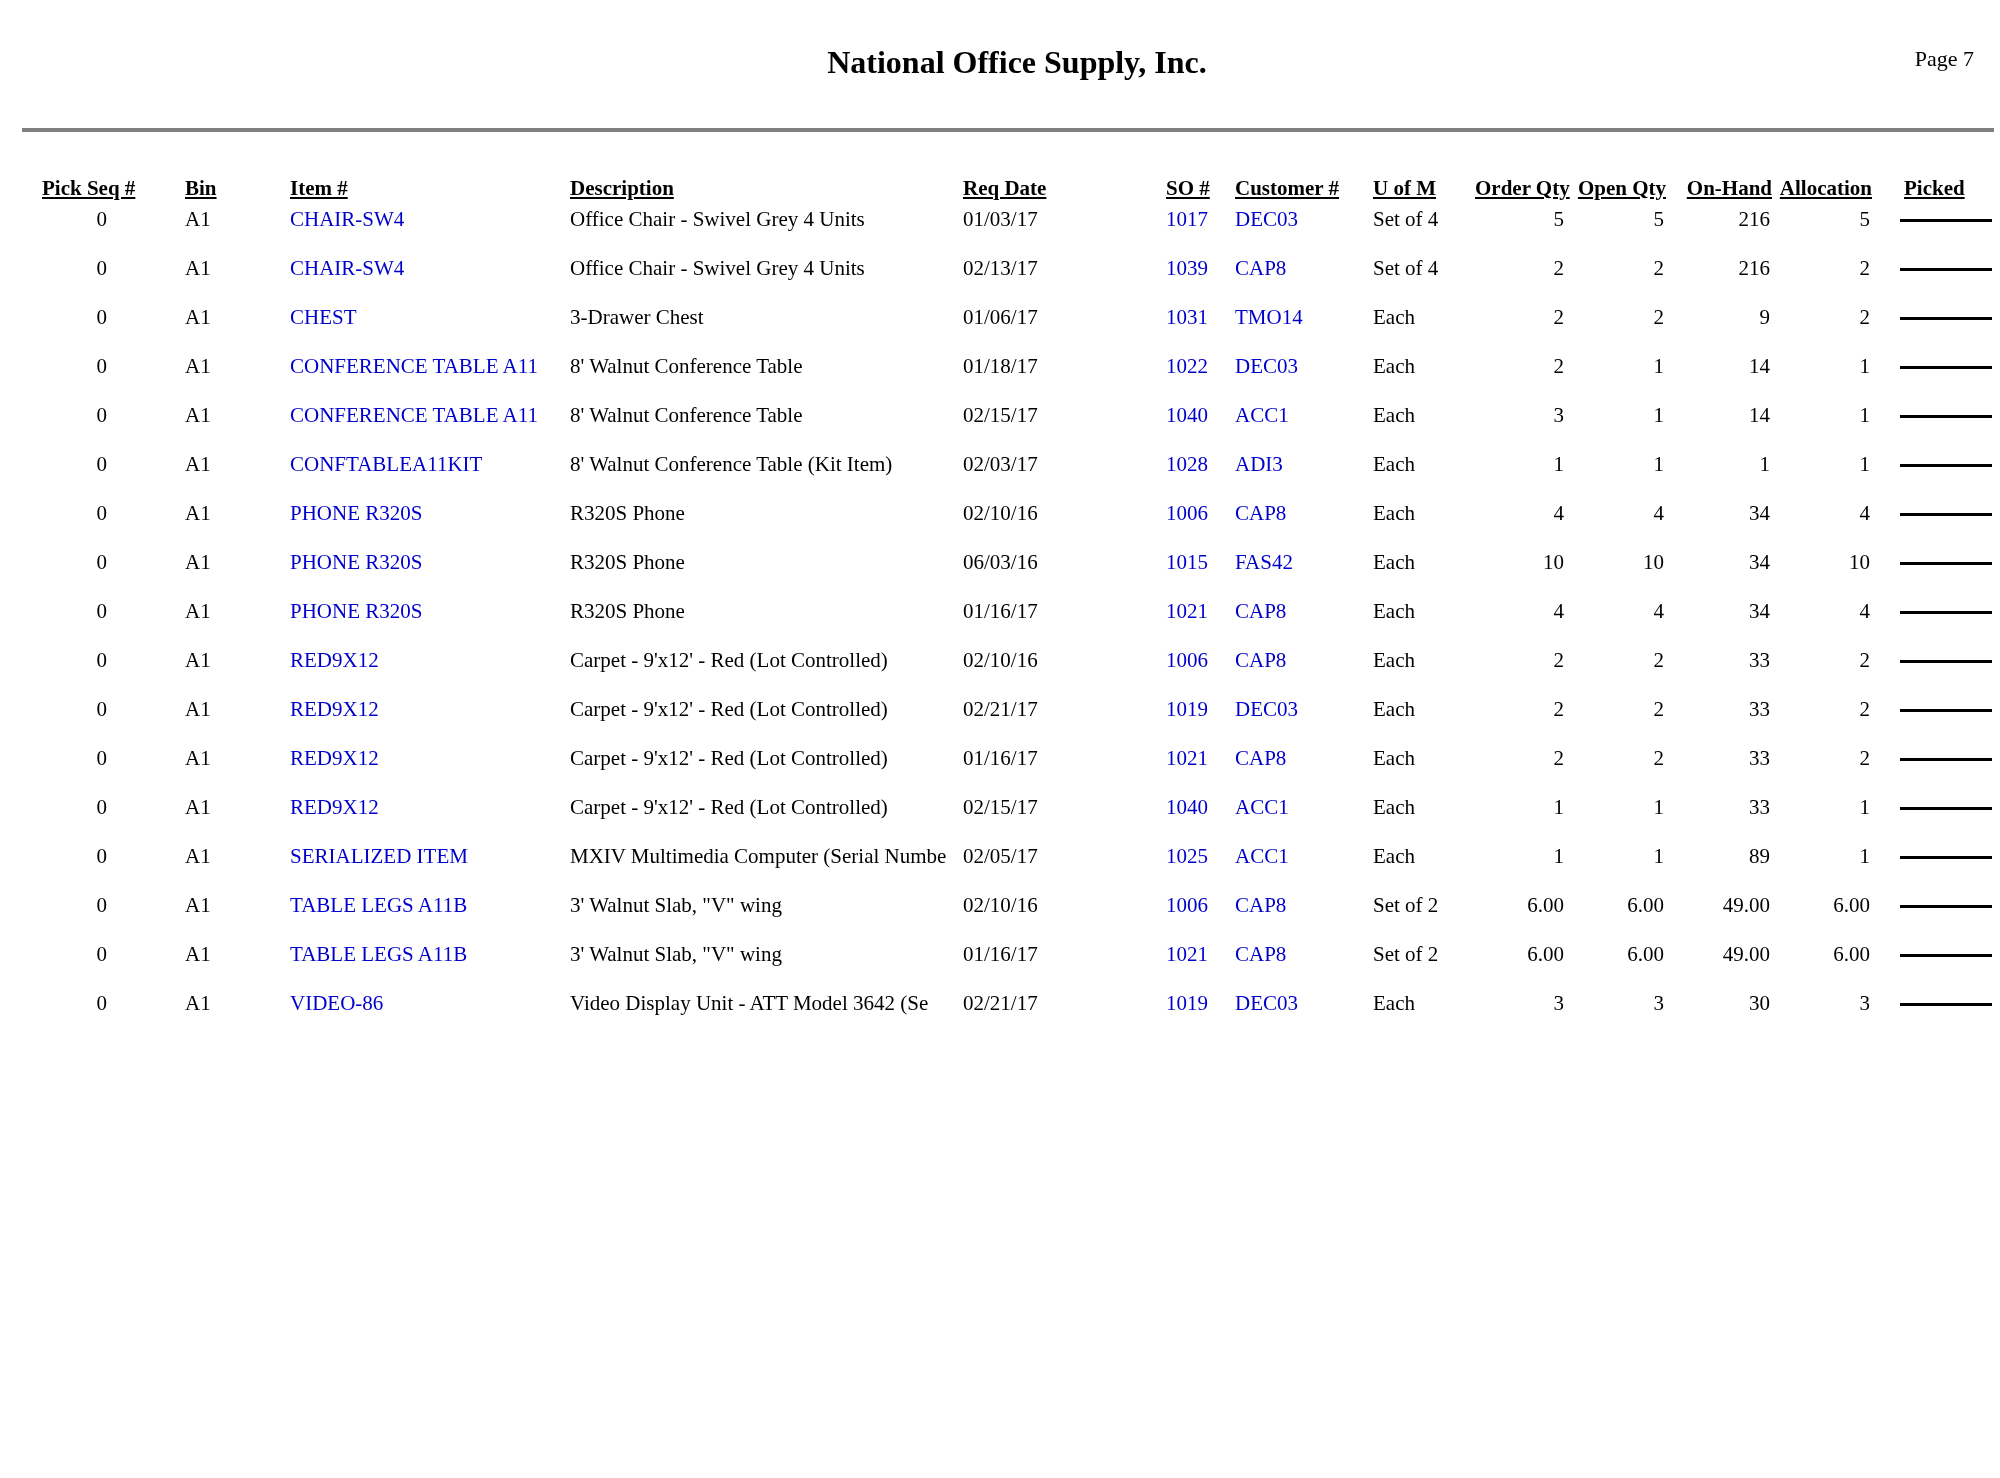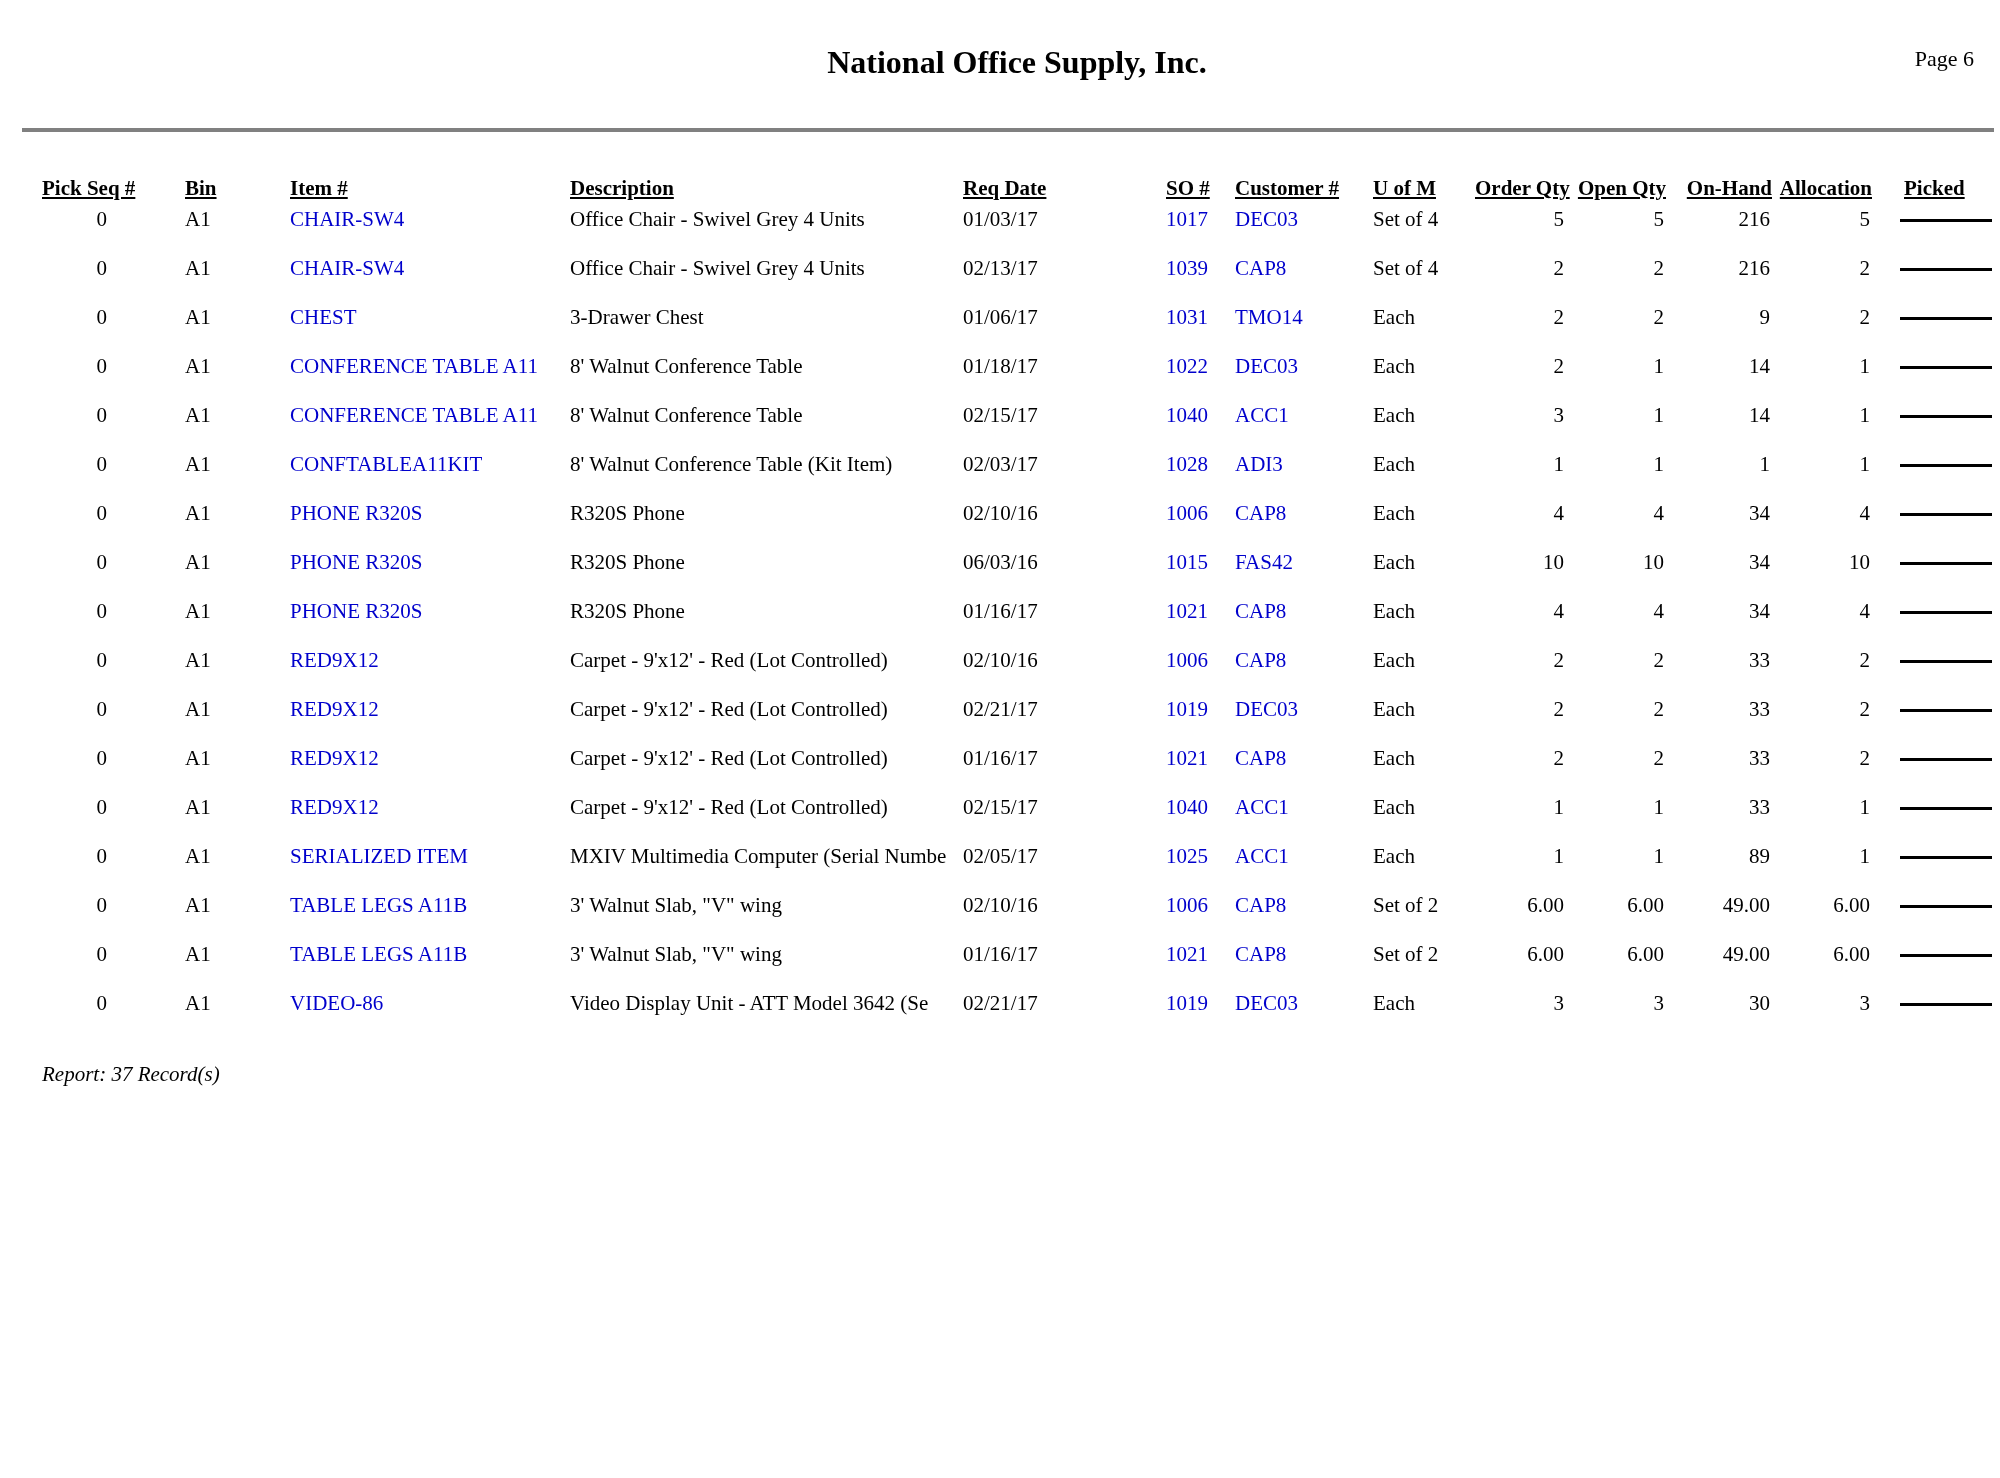--- a/index.html
+++ b/index.html
@@ -76,21 +76,21 @@
 </style>
 </head>
 <body>
 
 <div class="page">
 
   <header class="report-header">
     <div class="hdr-center">
       <div class="company">National Office Supply, Inc.</div>
     </div>
-    <div class="hdr-right">Page 6</div>
+    <div class="hdr-right">Page 7</div>
   </header>
 
   <div class="rule"></div>
 
   <table class="picklist">
     <colgroup>
       <col style="width:143px">
         <col style="width:105px">
         <col style="width:280px">
       <col style="width:393px">
@@ -407,15 +407,14 @@
           <td class="num">3</td>
           <td class="num">30</td>
           <td class="num">3</td>
           <td>
             <div class="picked-line"></div>
           </td>
         </tr>
       </tbody>
   </table>
 
-  <div class="footer-line footer-report">Report: 37 Record(s)</div>
 
 </div>
 
 </body></html>

